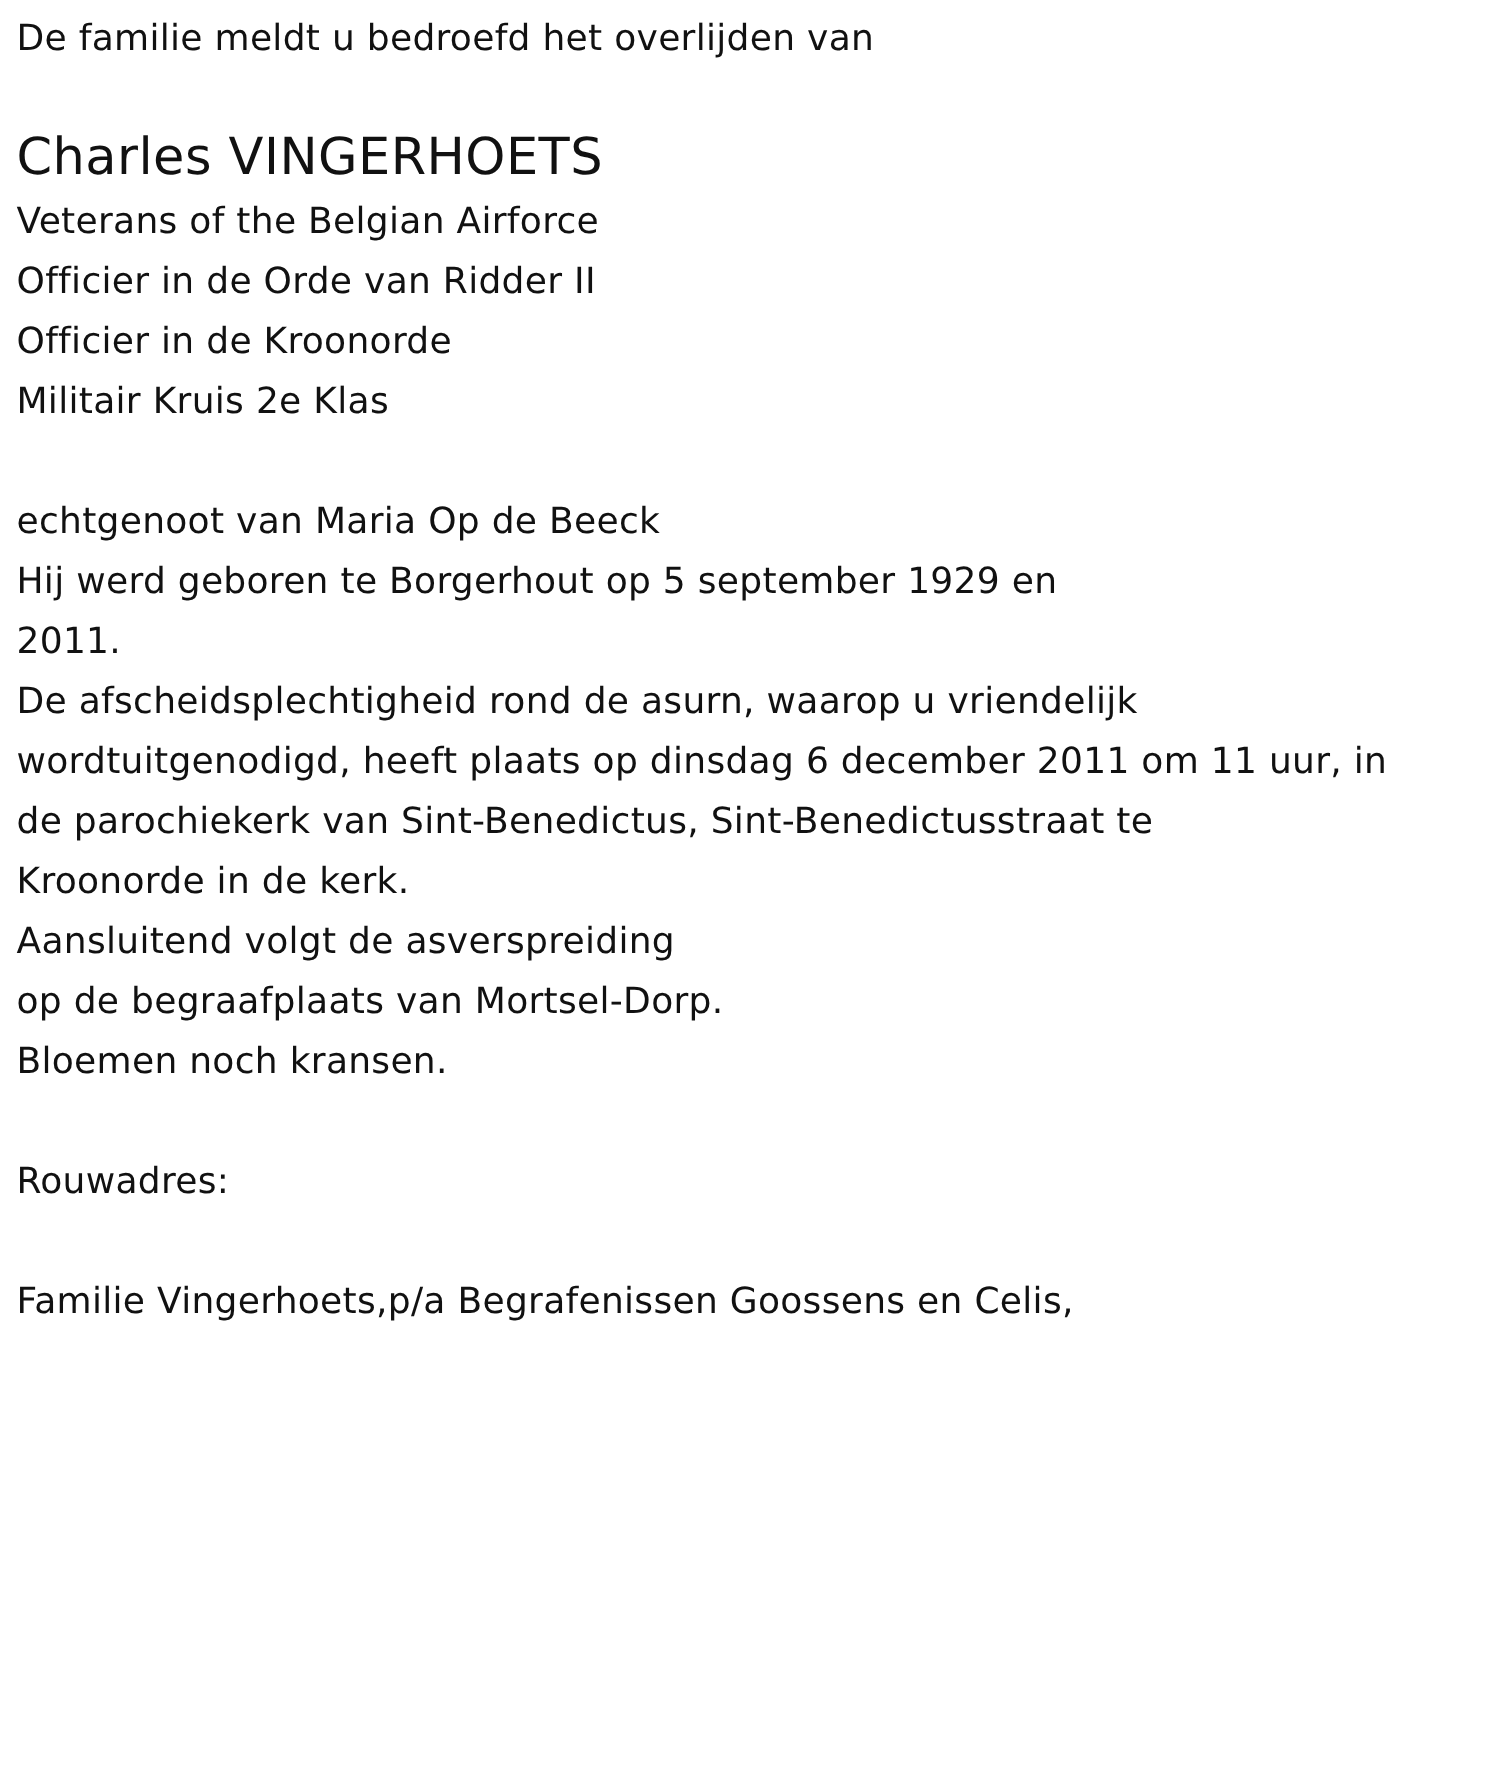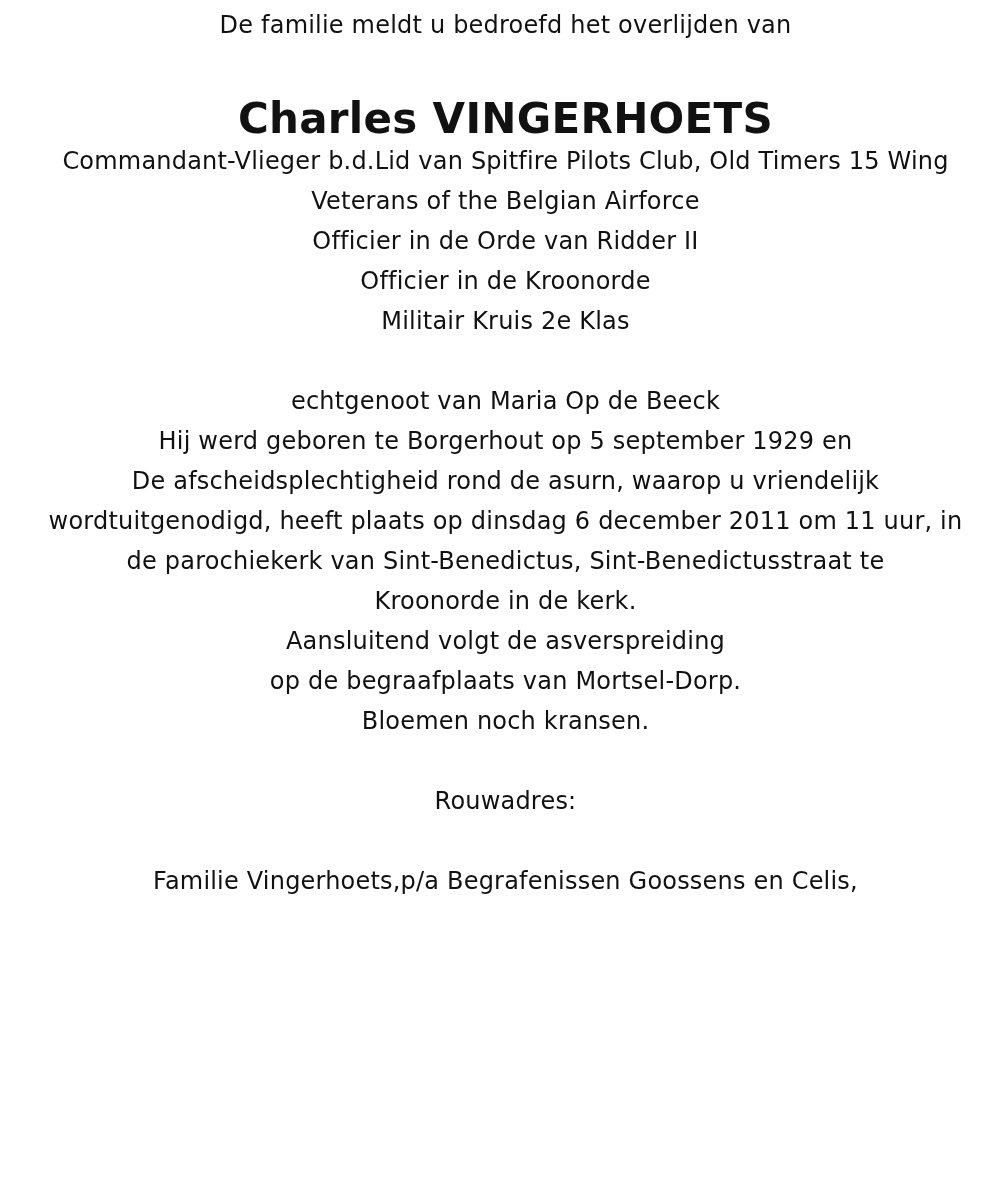--- a/index.html
+++ b/index.html
@@ -1,59 +1,59 @@
 <!DOCTYPE html>
 <html><head>
 <meta charset="utf-8">
 <style>
   html, body { margin: 0; padding: 0; background: #ffffff; }
   body {
     width: 1000px; height: 1190px; overflow: hidden;
     font-family: "DejaVu Sans", sans-serif;
     color: #111111;
   }
-  .doc { position: relative; padding: 0 0 0 11px; text-align: center; }
+  .doc { position: relative; padding: 0 0 0 11px; }
   .line {
     font-size: 24px;
     line-height: 40px;
     height: 40px;
     white-space: nowrap;
     letter-spacing: 0.2px;
   }
   .intro { margin-top: 5px; }
   .title {
-    font-size: 42px;
-    font-weight: bold;
+    font-size: 34px;
+    font-weight: normal;
     line-height: 44px;
-    margin-top: 52px;
+    margin-top: 38px;
     margin-bottom: 0px;
     letter-spacing: 0.3px;
   }
   .blank { height: 40px; }
 </style>
 </head>
 <body>
 
 <div class="doc">
   <div class="line intro">De familie meldt u bedroefd het overlijden van</div>
   <div class="title">Charles VINGERHOETS</div>
 
   <div>
-    <div class="line">Commandant-Vlieger b.d.Lid van Spitfire Pilots Club, Old Timers 15 Wing</div>
     <div class="line">Veterans of the Belgian Airforce</div>
     <div class="line">Officier in de Orde van Ridder II</div>
     <div class="line">Officier in de Kroonorde</div>
     <div class="line">Militair Kruis 2e Klas</div>
   </div>
 
   <div class="blank"></div>
 
   <div>
     <div class="line">echtgenoot van Maria Op de Beeck</div>
     <div class="line">Hij werd geboren te Borgerhout op 5 september 1929 en</div>
+    <div class="line">2011.</div>
     <div class="line">De afscheidsplechtigheid rond de asurn, waarop u vriendelijk</div>
     <div class="line">wordtuitgenodigd, heeft plaats op dinsdag 6 december 2011 om 11 uur, in</div>
     <div class="line">de parochiekerk van Sint-Benedictus, Sint-Benedictusstraat te</div>
     <div class="line">Kroonorde in de kerk.</div>
     <div class="line">Aansluitend volgt de asverspreiding</div>
     <div class="line">op de begraafplaats van Mortsel-Dorp.</div>
     <div class="line">Bloemen noch kransen.</div>
   </div>
 
   <div class="blank"></div>

